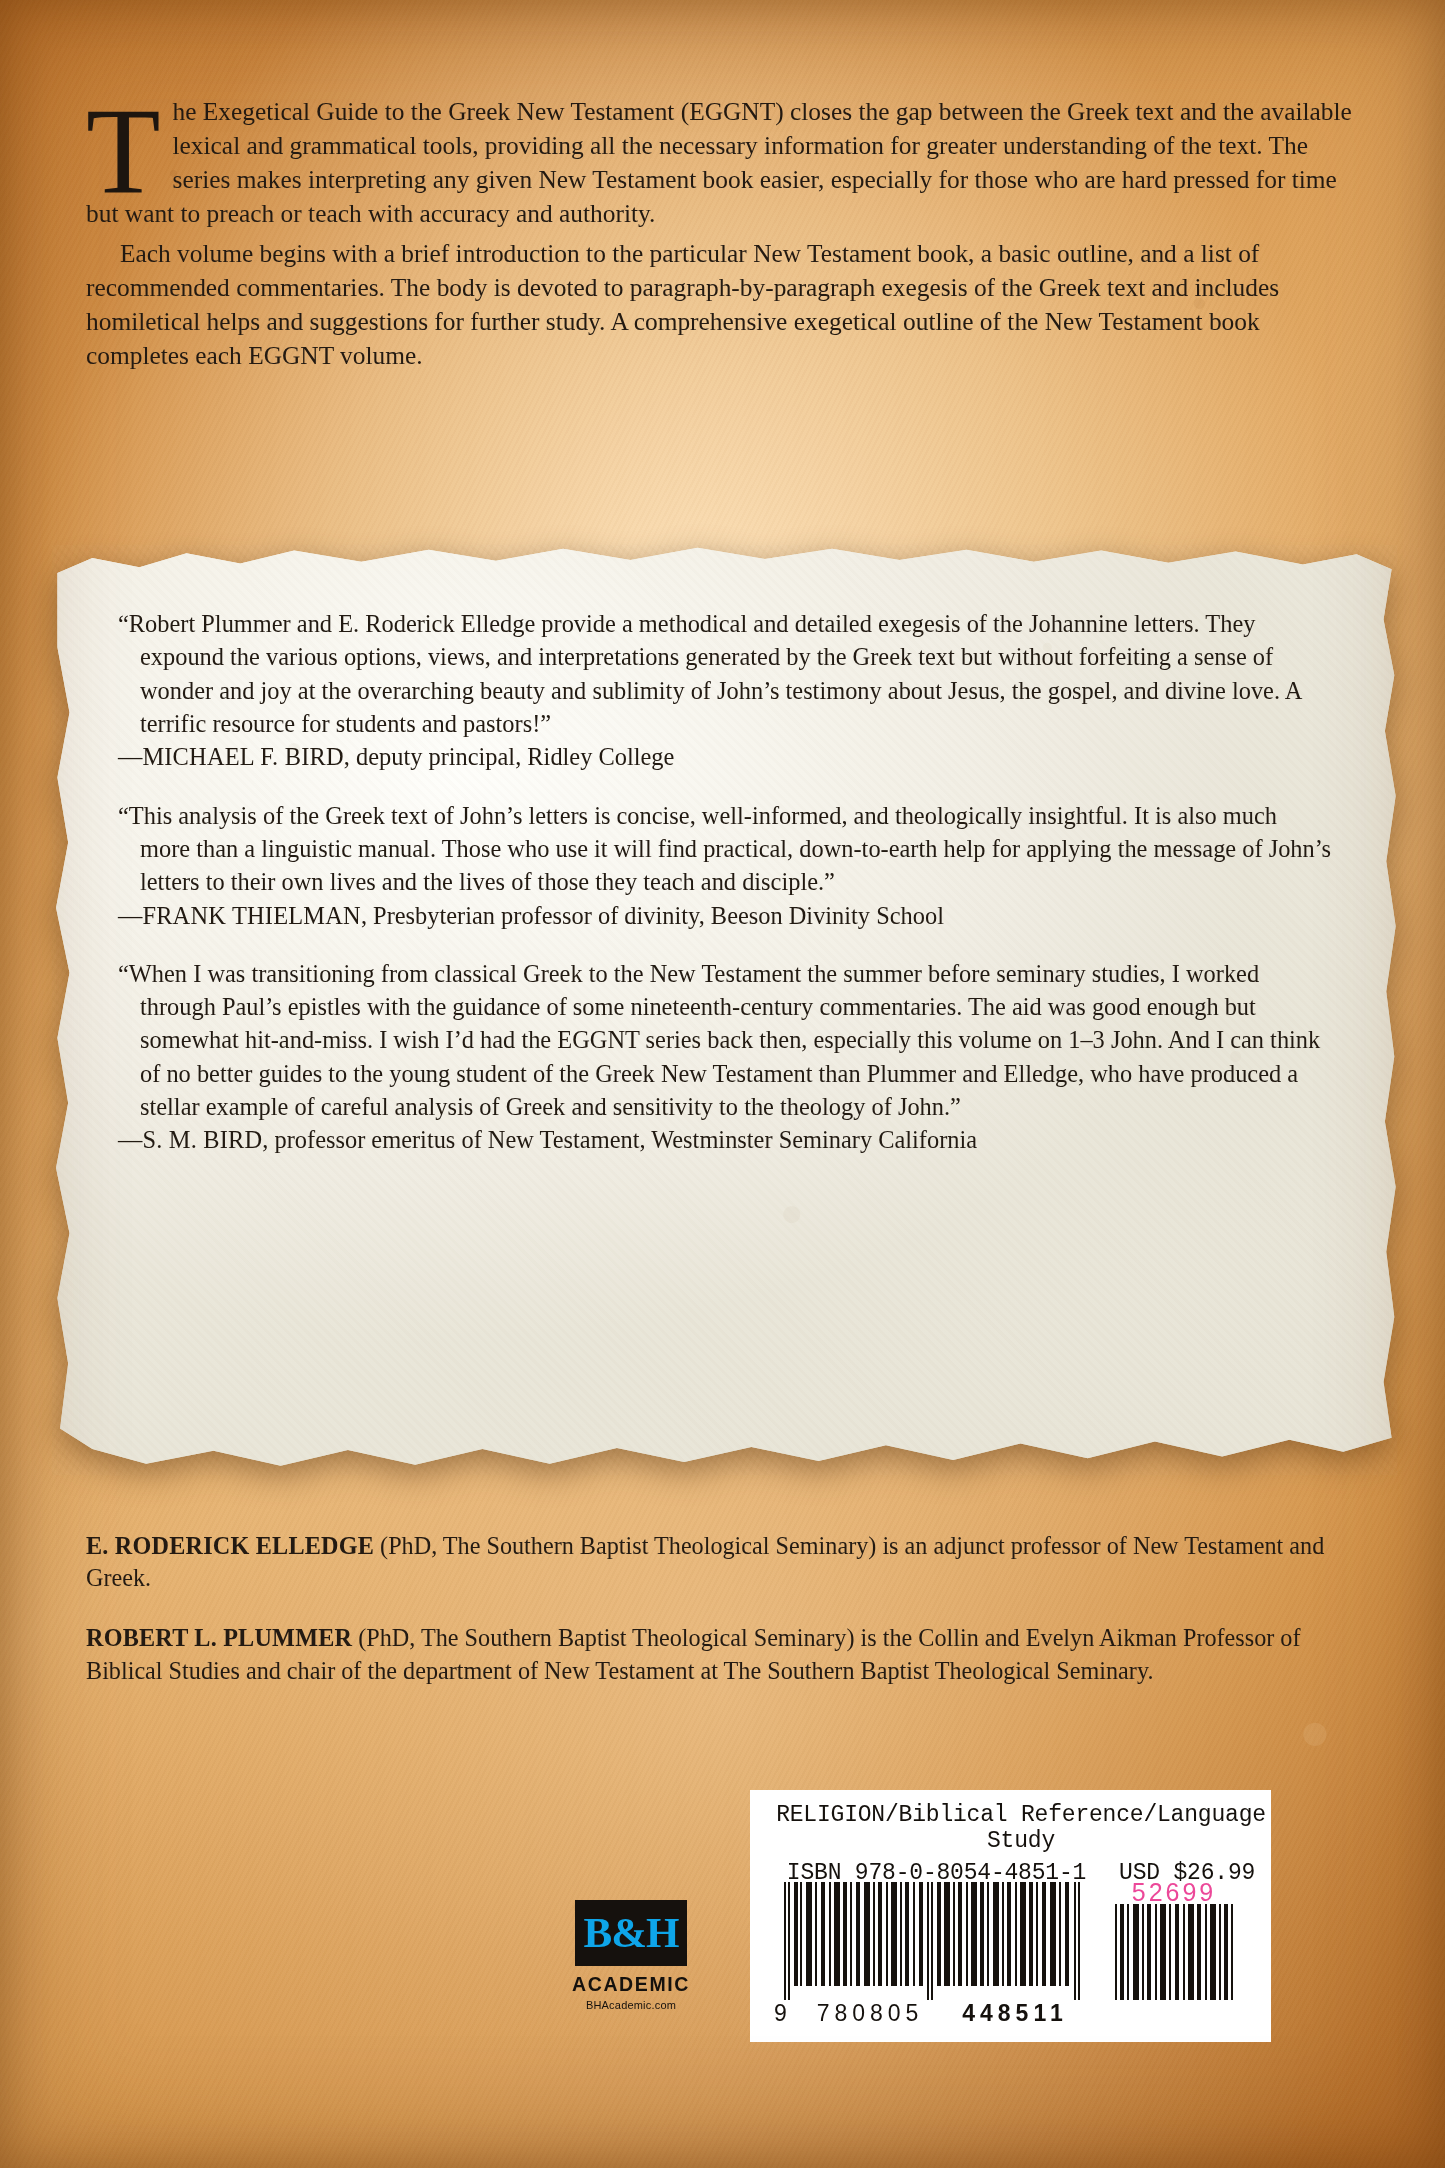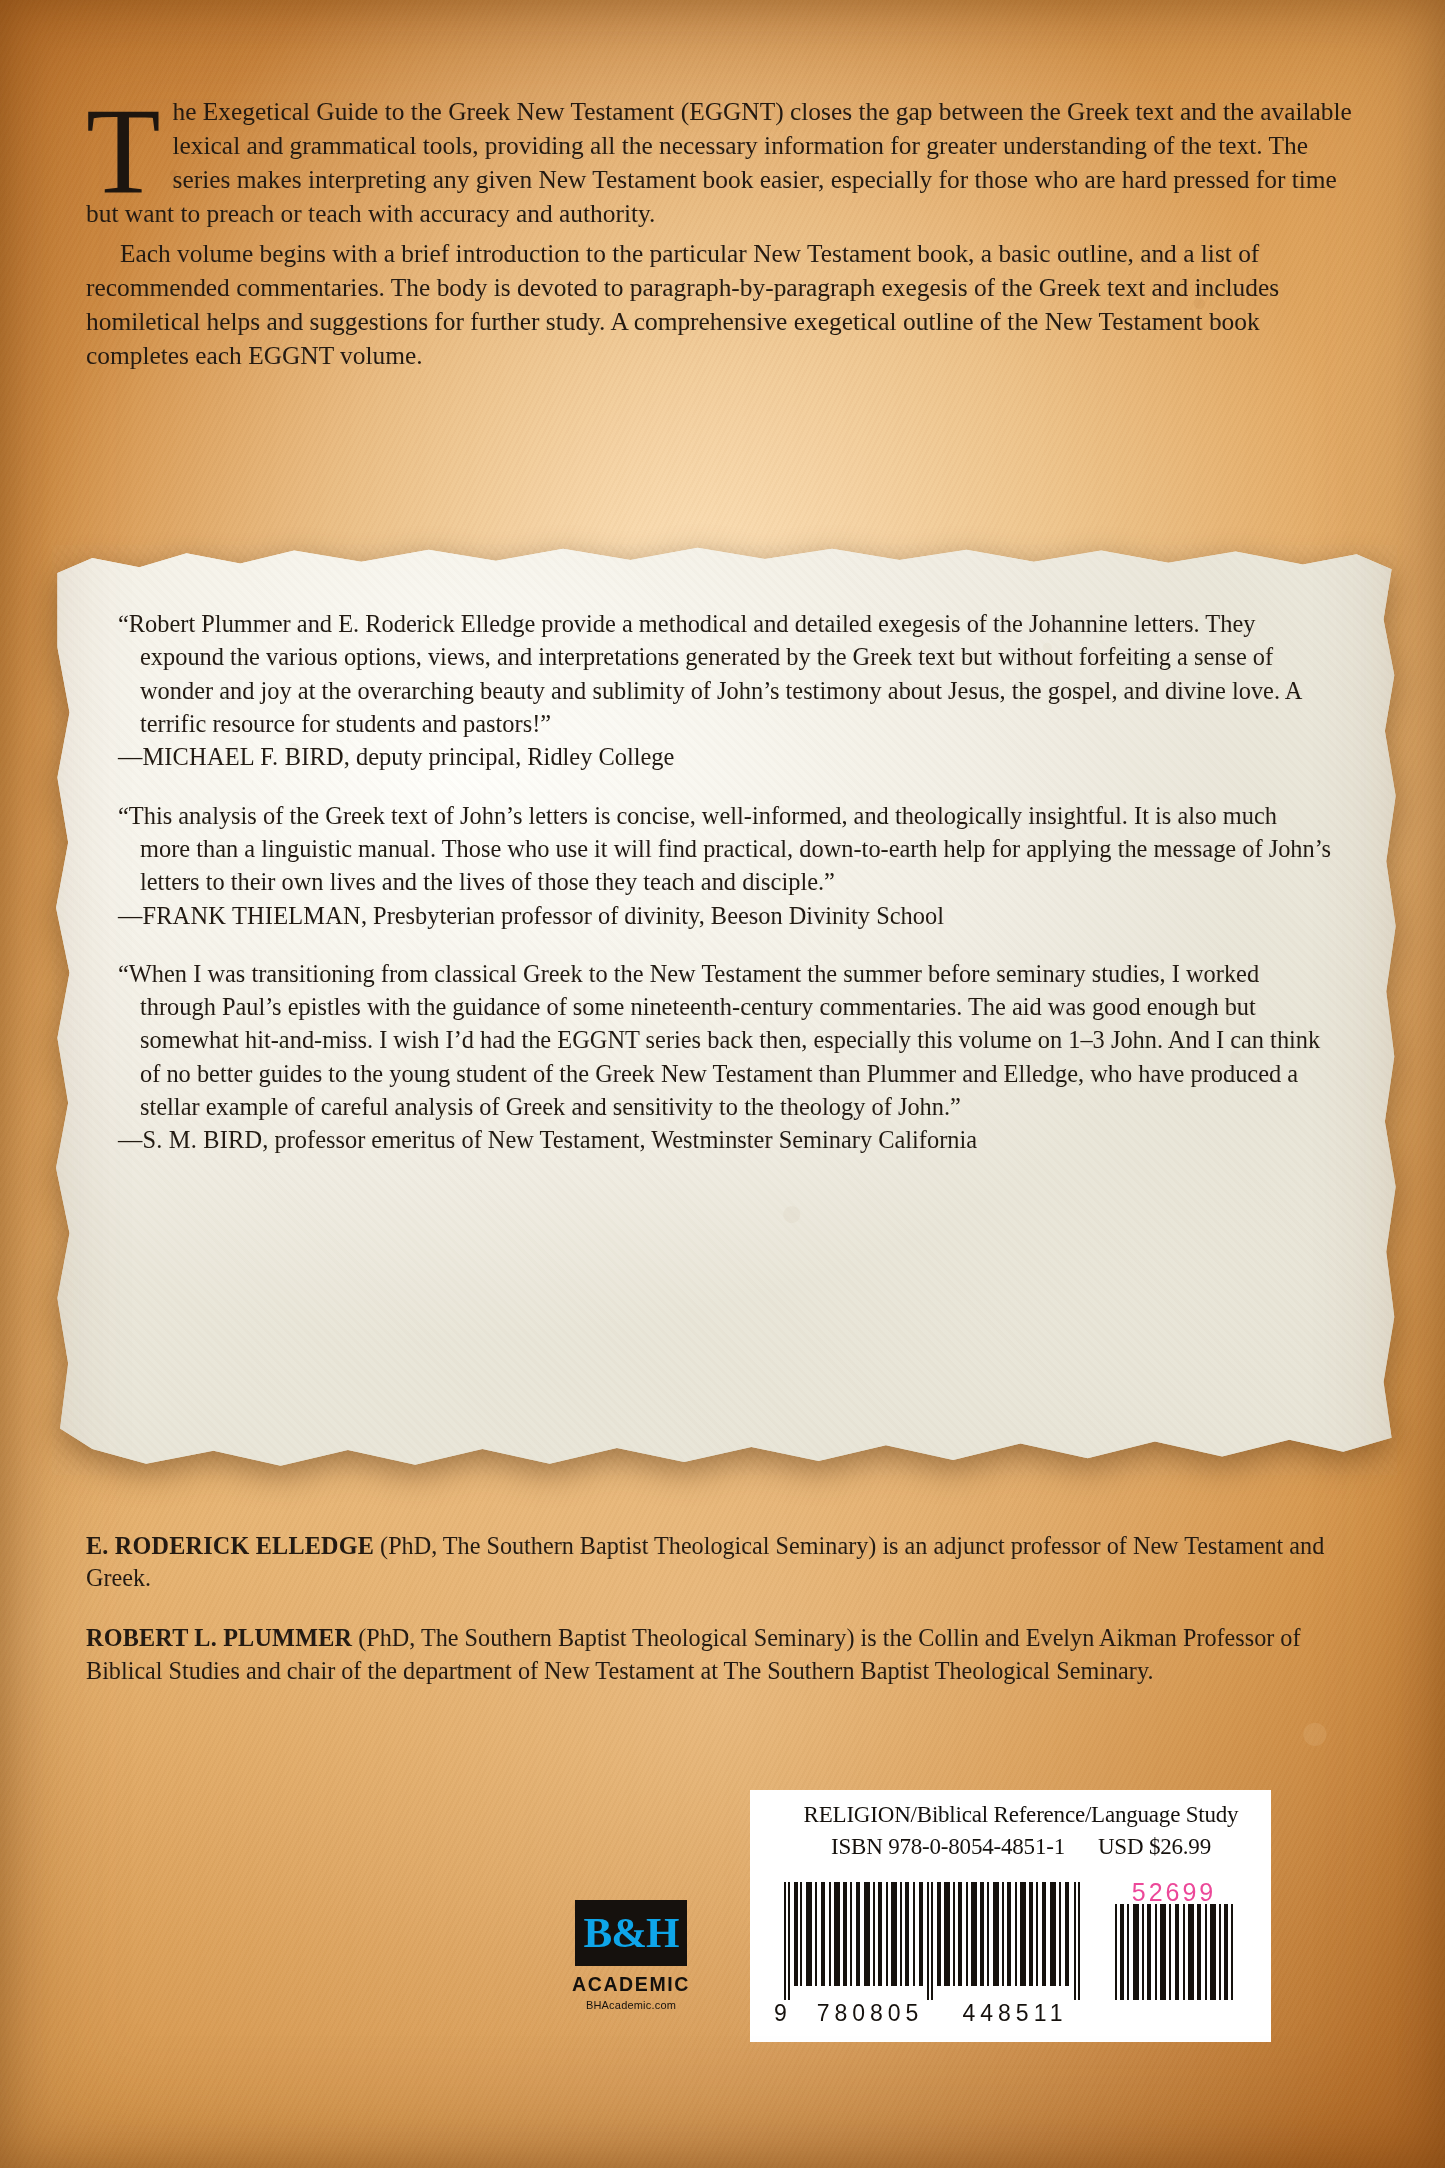--- a/index.html
+++ b/index.html
@@ -195,21 +195,21 @@
     position: absolute;
     left: 750px;
     top: 1790px;
     width: 521px;
     height: 252px;
     background: #ffffff;
   }
   .isbn-lines {
     padding-top: 12px;
     text-align: center;
-    font-family: Liberation Serif, serif;
+    font-family: Liberation Mono, monospace;
     color: #15110d;
     padding-left: 21px;
   }
   .isbn-line1 { font-size: 23px; letter-spacing: -0.2px; }
   .isbn-line2 { font-size: 23px; margin-top: 6px; letter-spacing: -0.2px; }
   .isbn-price { margin-left: 33px; }
 
   .barcodes {
     position: absolute;
     left: 24px;
@@ -248,21 +248,21 @@
     top: 118px;
     width: 316px;
     font-family: "Liberation Sans", sans-serif;
     font-size: 23px;
     letter-spacing: 1px;
     color: #15110d;
     display: flex;
   }
   .bc-digits .d1 { width: 26px; }
   .bc-digits .d2 { width: 140px; text-align: center; letter-spacing: 5px; }
-  .bc-digits .d3 { width: 150px; text-align: center; letter-spacing: 5px; }
+  .bc-digits .d3 { width: 150px; text-align: center; letter-spacing: 5px; font-weight: bold; }
 </style>
 </head>
 <body>
 
 <div class="page">
   <div class="grain"></div>
 
   <div class="desc">
     <p>
       <span class="dropcap">T</span><span>he Exegetical Guide to the Greek New Testament (EGGNT) closes the gap between the Greek text and the available lexical and grammatical tools, providing all the necessary information for greater understanding of the text. The series makes interpreting any given New Testament book easier, especially for those who are hard pressed for time but want to preach or teach with accuracy and authority.</span>

